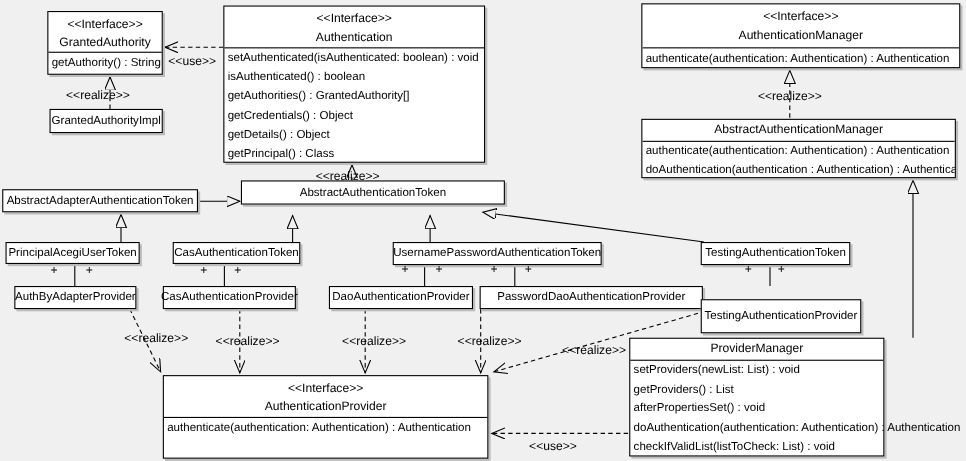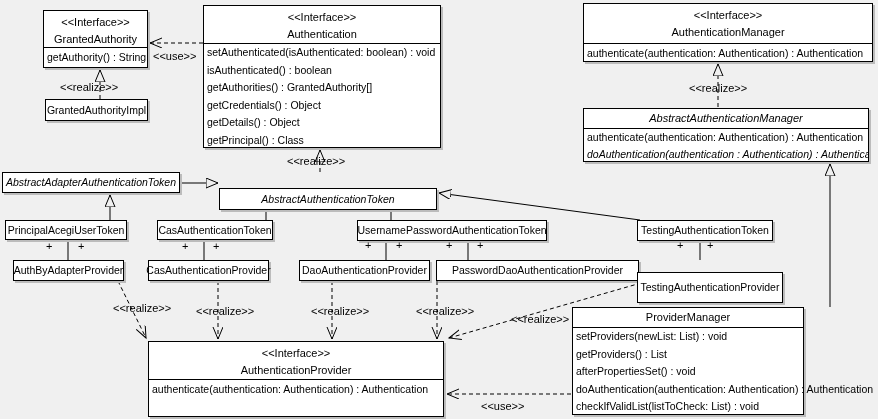--- a/index.html
+++ b/index.html
@@ -11,21 +11,21 @@
   #wires{position:absolute;left:0;top:0;z-index:1;}
   .box{
     position:absolute;background:#fff;border:1px solid #000;
     box-shadow:2px 2px 0 #bcbcbc;box-sizing:border-box;z-index:2;
   }
   .title{text-align:center;}
   .stereo{font-size:11px;line-height:18px;padding-top:2px;white-space:nowrap;}
   .cname{font-size:11px;line-height:17px;white-space:nowrap;}
   .methods{border-top:1px solid #000;}
   .m{font-size:10.5px;white-space:nowrap;padding-left:3px;}
-  .it{font-style:italic;}
+  .it{}
   .one{display:flex;align-items:center;justify-content:center;}
   .one .cname{font-size:10.5px;}
   .lbl{position:absolute;font-size:11px;line-height:12px;white-space:nowrap;z-index:3;}
   .plus{position:absolute;font-size:11px;line-height:11px;z-index:3;}
   .clip{overflow:hidden;}
 </style>
 </head>
 <body>
 
 <div id="canvas">
@@ -134,21 +134,21 @@
     <div class="methods">
       <div class="m" style="line-height:17px">authenticate(authentication: Authentication) : Authentication</div>
       <div class="m it" style="line-height:17px">doAuthentication(authentication : Authentication) : Authentication</div>
     </div>
   </div>
 
   <div class="box one" style="left:2px;top:172px;width:178px;height:21px">
     <div class="cname it">AbstractAdapterAuthenticationToken</div>
   </div>
 
-  <div class="box one" style="left:219px;top:188px;width:218px;height:22px">
+  <div class="box one" style="left:219px;top:164px;width:240px;height:22px">
     <div class="cname it">AbstractAuthenticationToken</div>
   </div>
 
   <div class="box one" style="left:5px;top:220px;width:122px;height:20px">
     <div class="cname">PrincipalAcegiUserToken</div>
   </div>
   <div class="box one" style="left:157px;top:220px;width:116px;height:20px">
     <div class="cname">CasAuthenticationToken</div>
   </div>
   <div class="box one" style="left:357px;top:220px;width:190px;height:21px">

